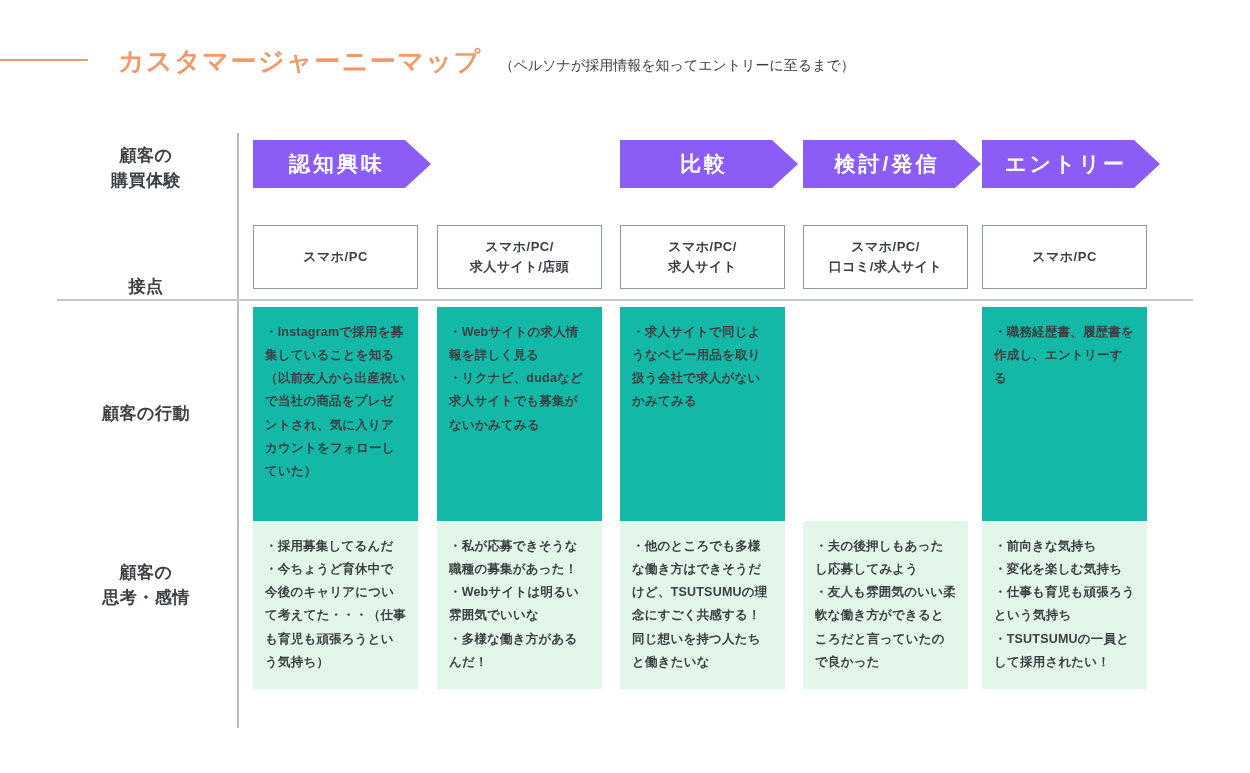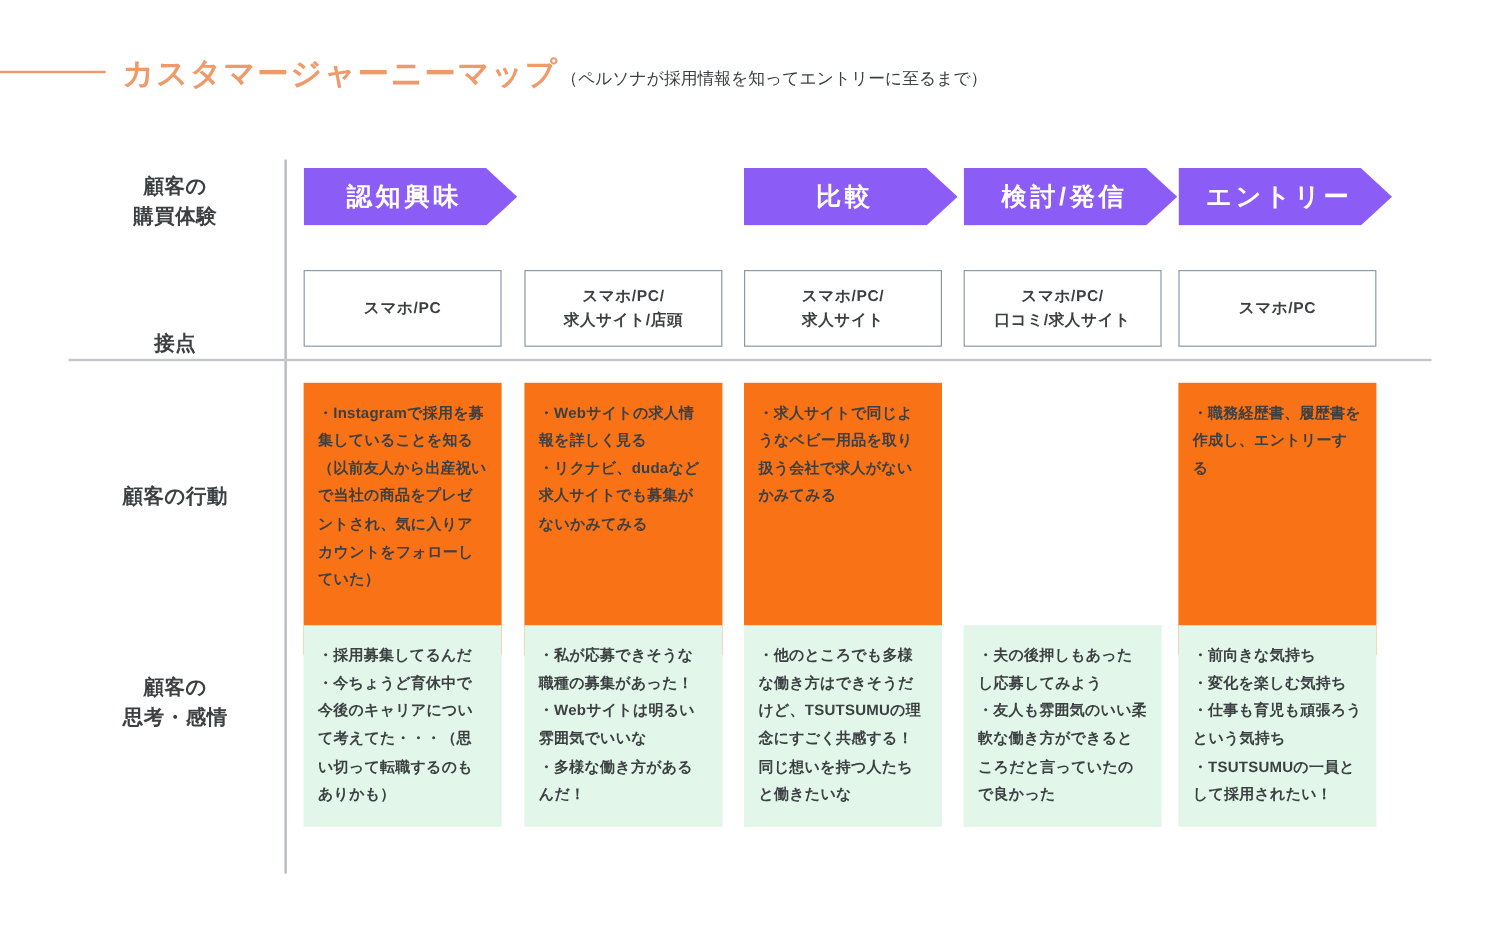--- a/index.html
+++ b/index.html
@@ -22,20 +22,21 @@
   }
 
   
   .title-row {
     position: absolute;
     left: 0;
     top: 44px;
     display: flex;
     align-items: baseline;
     height: 40px;
+    gap: 16px;
   }
   .title-rule {
     width: 88px;
     height: 2px;
     background: #ef9a6a;
     margin-right: 14px;
     position: relative;
     top: -9px;
   }
   .title-main {
@@ -139,23 +140,23 @@
     padding: 14px 12px 12px 12px;
     font-size: 12.5px;
     line-height: 1.85;
     font-weight: bold;
     color: #3c4043;
     letter-spacing: 0.2px;
     white-space: pre-wrap;
     word-break: break-all;
   }
   .cell.action {
-    top: 319px;
+    top: 307px;
     height: 227px;
-    background: #f97316;
+    background: #14b8a6;
   }
   .cell.thought {
     top: 521px;
     height: 168px;
     background: #e2f6ea;
   }
 </style>
 </head>
 <body>
 
@@ -191,21 +192,21 @@
 口コミ/求人サイト</div>
   <div class="touchpoint col-4" style="white-space: pre-line;">スマホ/PC</div>
 
   <div class="cell action col-0">・Instagramで採用を募集していることを知る（以前友人から出産祝いで当社の商品をプレゼントされ、気に入りアカウントをフォローしていた）</div>
   <div class="cell action col-1">・Webサイトの求人情報を詳しく見る
 ・リクナビ、dudaなど求人サイトでも募集がないかみてみる</div>
   <div class="cell action col-2">・求人サイトで同じようなベビー用品を取り扱う会社で求人がないかみてみる</div>
   <div class="cell action col-4">・職務経歴書、履歴書を作成し、エントリーする</div>
 
   <div class="cell thought col-0">・採用募集してるんだ
-・今ちょうど育休中で今後のキャリアについて考えてた・・・（思い切って転職するのもありかも）</div>
+・今ちょうど育休中で今後のキャリアについて考えてた・・・（仕事も育児も頑張ろうという気持ち）</div>
   <div class="cell thought col-1">・私が応募できそうな職種の募集があった！
 ・Webサイトは明るい雰囲気でいいな
 ・多様な働き方があるんだ！</div>
   <div class="cell thought col-2">・他のところでも多様な働き方はできそうだけど、TSUTSUMUの理念にすごく共感する！同じ想いを持つ人たちと働きたいな</div>
   <div class="cell thought col-3">・夫の後押しもあったし応募してみよう
 ・友人も雰囲気のいい柔軟な働き方ができるところだと言っていたので良かった</div>
   <div class="cell thought col-4">・前向きな気持ち
 ・変化を楽しむ気持ち
 ・仕事も育児も頑張ろうという気持ち
 ・TSUTSUMUの一員として採用されたい！</div>

